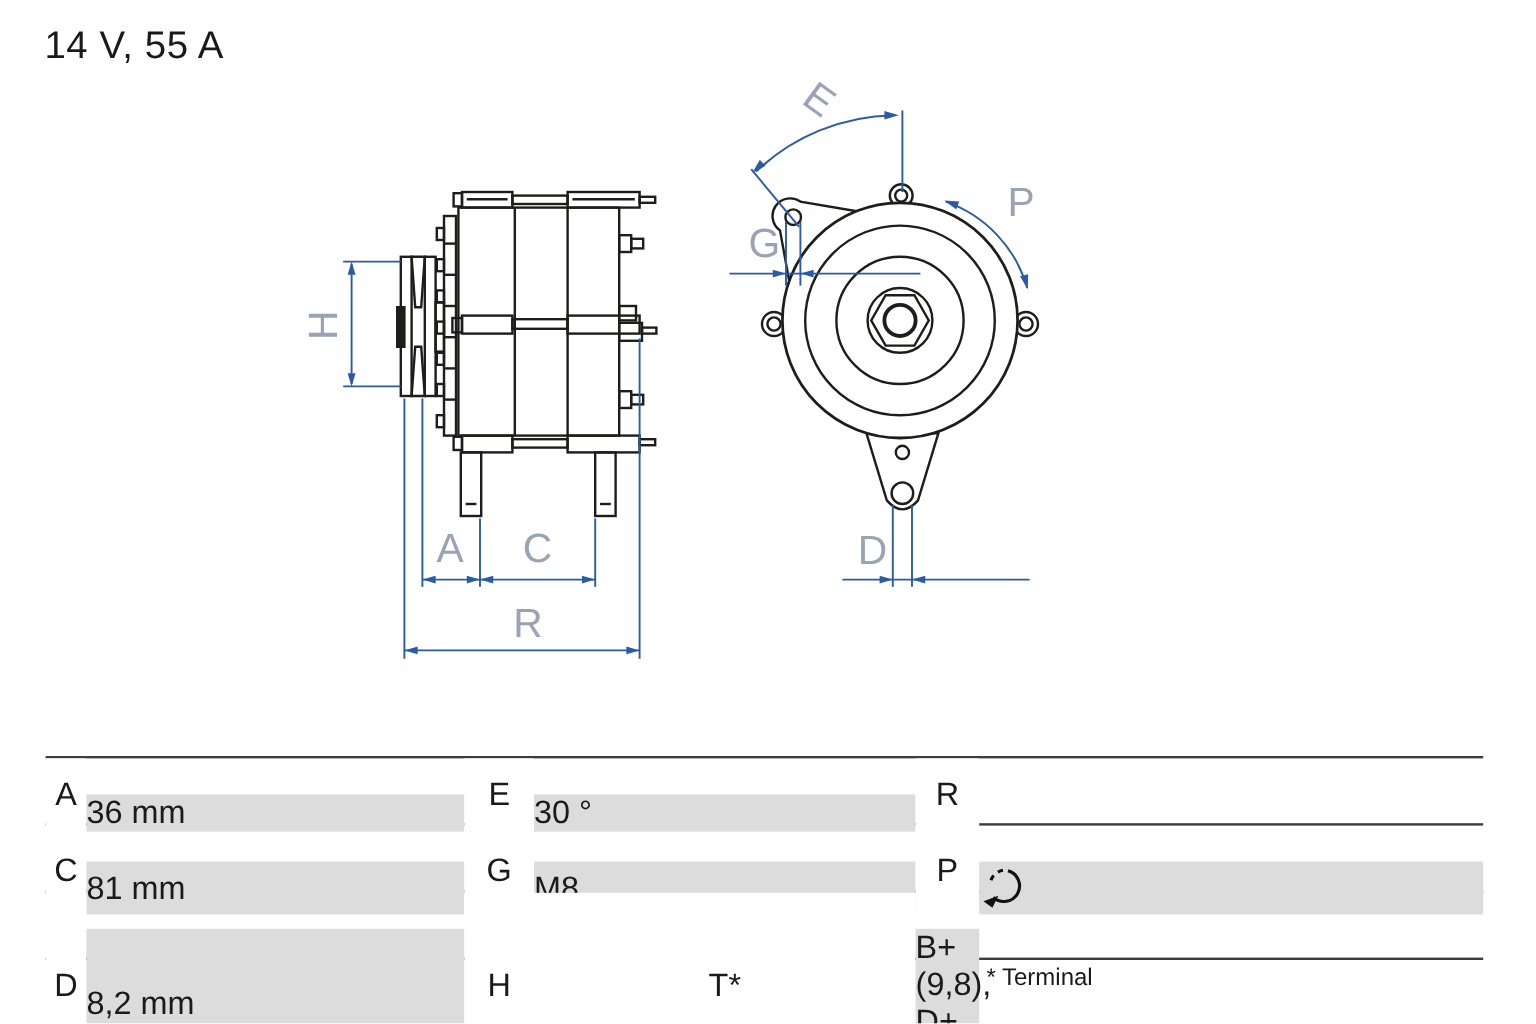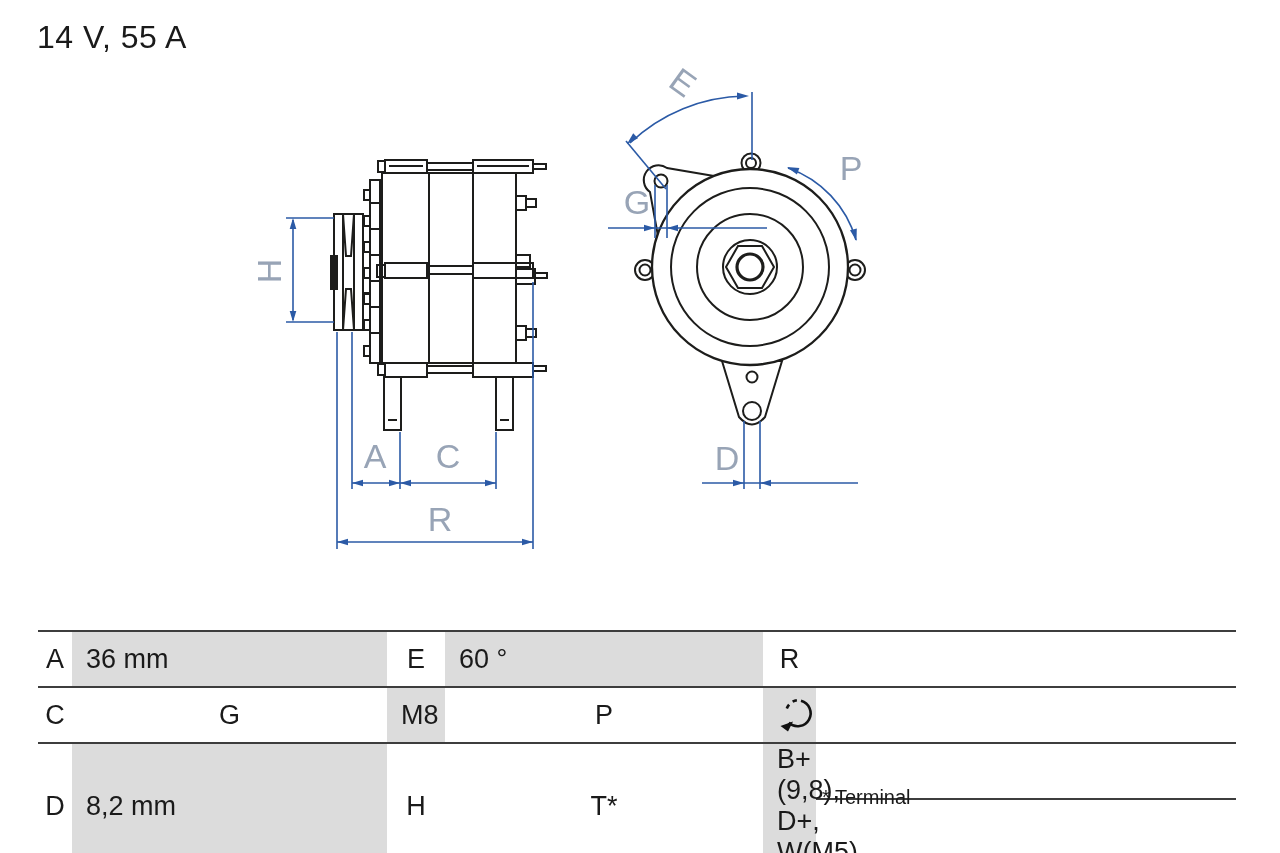--- a/index.html
+++ b/index.html
@@ -5,22 +5,22 @@
   html,body{margin:0;padding:0;background:#fff;}
   .page{position:relative;width:1236px;height:853px;background:#ffffff;overflow:hidden;
         font-family:"Liberation Sans",sans-serif;color:#1a1a1a;}
   .title{position:absolute;left:37px;top:19px;font-size:32px;letter-spacing:.5px;}
   .drawing-svg{position:absolute;left:0;top:0;}
   .tech-heading{position:absolute;left:38px;top:584px;font-size:29px;font-weight:bold;}
   .tech-table{position:absolute;left:38px;top:630px;width:1214px;border-bottom:2px solid #3d3d3d;}
   .t-row{display:grid;grid-template-columns:34px 315px 58px 318px 53px 436px;
          height:54px;border-top:2px solid #3d3d3d;align-items:stretch;}
   .t-key{display:flex;align-items:center;justify-content:center;font-size:27px;background:#fff;}
-  .t-val{display:flex;align-items:center;padding-left:14px;font-size:27px;background:#dcdcdc;}
-  .footnote{position:absolute;left:822px;top:786px;font-size:20px;}
+  .t-val{display:flex;align-items:center;font-size:27px;background:#dcdcdc;margin-top:30px;}
+  .footnote{position:absolute;left:822px;top:804px;font-size:20px;}
   .rot-icon{display:block;}
   svg text.dim{font-family:"Liberation Sans",sans-serif;font-size:34px;fill:#98a4b6;text-anchor:middle;}
 </style>
 </head>
 <body>
 
 <div class="page">
 
   <div class="title">14 V, 55 A</div>
 
@@ -165,25 +165,26 @@
     <text class="dim" x="851" y="180">P</text>
     <text class="dim" x="727" y="470">D</text>
   </svg>
 
 
   <div class="tech-table">
     <div class="t-row">
       <div class="t-key">A</div>
       <div class="t-val">36 mm</div>
       <div class="t-key">E</div>
-      <div class="t-val">60 °</div>
+      <div class="t-val">30 °</div>
       <div class="t-key">R</div>
     </div>
     <div class="t-row">
       <div class="t-key">C</div>
+      <div class="t-val">81 mm</div>
       <div class="t-key">G</div>
       <div class="t-val">M8</div>
       <div class="t-key">P</div>
       <div class="t-val">
         <svg class="rot-icon" width="38" height="44" viewBox="0 0 38 44">
           <path d="M24,7.7 A13,13 0 1 1 11.8,29.8" fill="none" stroke="#111111" stroke-width="2.6"></path>
           <path d="M9.8,15.5 A13,13 0 0 1 20,7.2" fill="none" stroke="#111111" stroke-width="2.6" stroke-dasharray="4.5 4.5"></path>
           <polygon points="3.5,33 16,28.5 11,38.5" fill="#111111"></polygon>
         </svg>
       </div>

